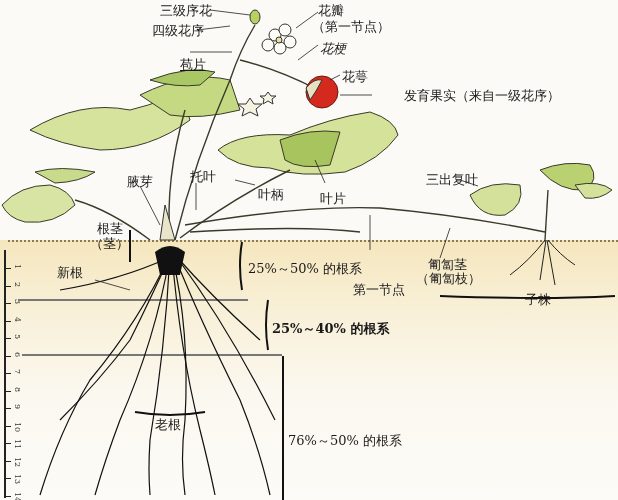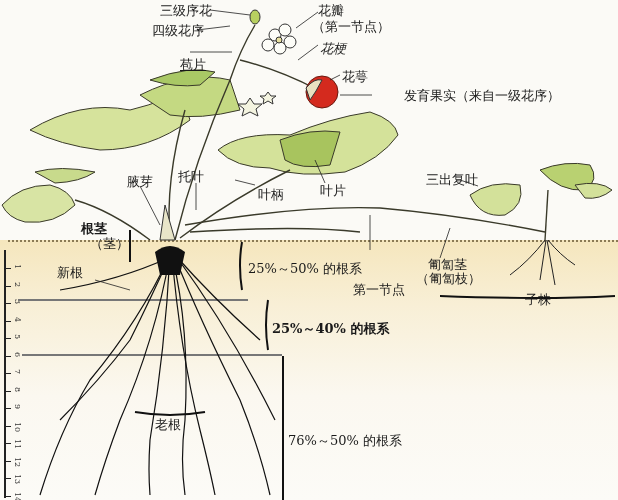--- a/index.html
+++ b/index.html
@@ -154,29 +154,29 @@
 
 <div class="lbl" style="left:160px;top:4px;">三级序花</div>
 <div class="lbl" style="left:152px;top:24px;text-align:center;">四级花序</div>
 <div class="lbl" style="left:180px;top:58px;text-decoration:underline;">苞片</div>
 <div class="lbl" style="left:318px;top:4px;">花瓣</div>
 <div class="lbl" style="left:312px;top:20px;">（第一节点）</div>
 <div class="lbl" style="left:320px;top:42px;font-style:italic;">花梗</div>
 <div class="lbl" style="left:342px;top:70px;">花萼</div>
 <div class="lbl" style="left:396px;top:89px;margin-left:8px;">发育果实（来自一级花序）</div>
 <div class="lbl" style="left:127px;top:175px;">腋芽</div>
-<div class="lbl" style="left:178px;top:170px;">托叶</div>
+<div class="lbl" style="left:190px;top:170px;">托叶</div>
 <div class="lbl" style="left:258px;top:188px;">叶柄</div>
-<div class="lbl" style="left:320px;top:184px;text-align:center;">叶片</div>
+<div class="lbl" style="left:320px;top:192px;text-align:center;">叶片</div>
 <div class="lbl" style="left:426px;top:173px;">三出复叶</div>
 <div class="lbl" style="left:353px;top:256px;margin-top:27px;">第一节点</div>
 <div class="lbl" style="left:428px;top:258px;">匍匐茎</div>
 <div class="lbl" style="left:416px;top:272px;">（匍匐枝）</div>
 <div class="lbl" style="left:525px;top:293px;">子株</div>
 
-<div class="lbl" style="left:81px;top:222px;font-weight:bold;">根茎</div>
+<div class="lbl" style="left:97px;top:222px;">根茎</div>
 <div class="lbl" style="left:90px;top:237px;">（茎）</div>
 <div class="lbl" style="left:57px;top:266px;">新根</div>
 <div class="lbl" style="left:155px;top:418px;">老根</div>
 
 <div class="lbl" style="left:248px;top:262px;">25%～50% 的根系</div>
 <div class="lbl" style="left:272px;top:322px;font-weight:bold;">25%～40% 的根系</div>
 <div class="lbl" style="left:288px;top:434px;">76%～50% 的根系</div>
 
 </body></html>

